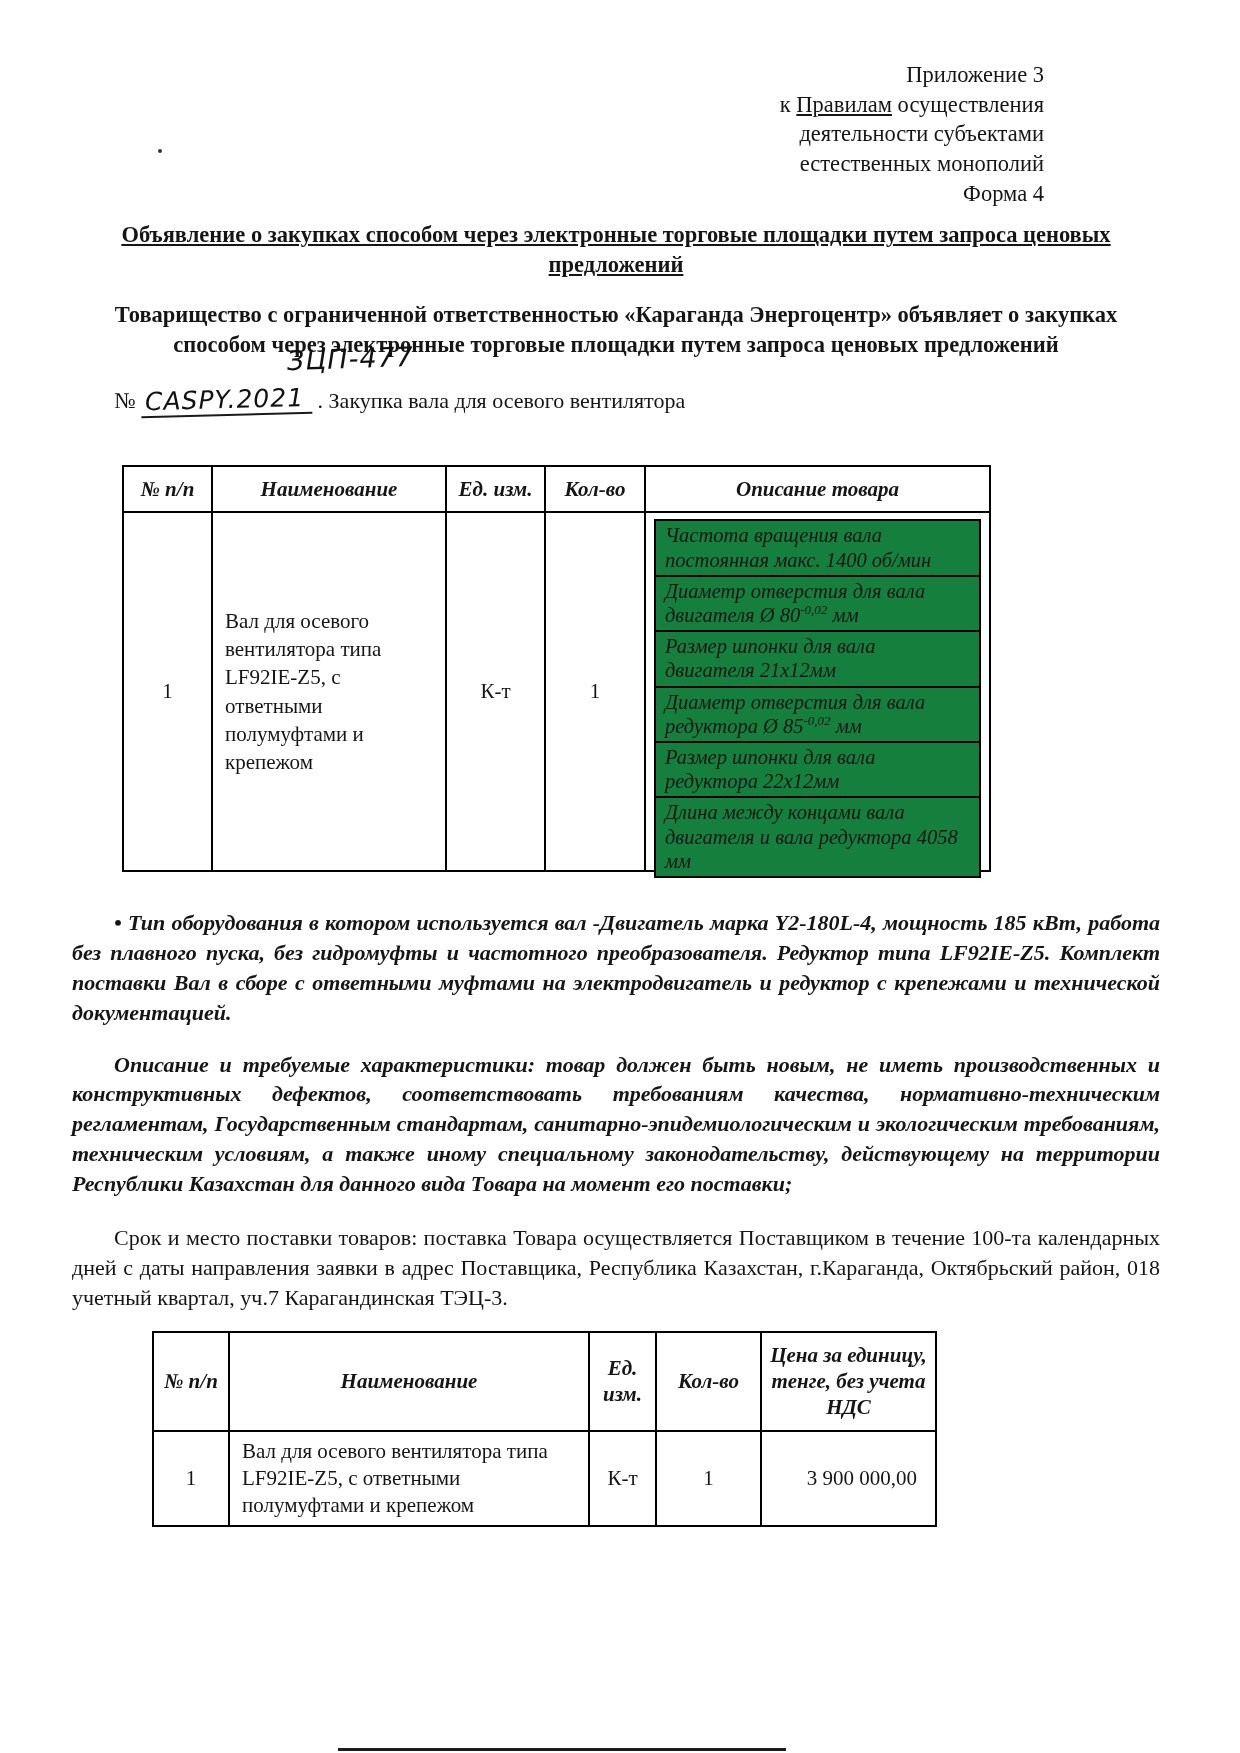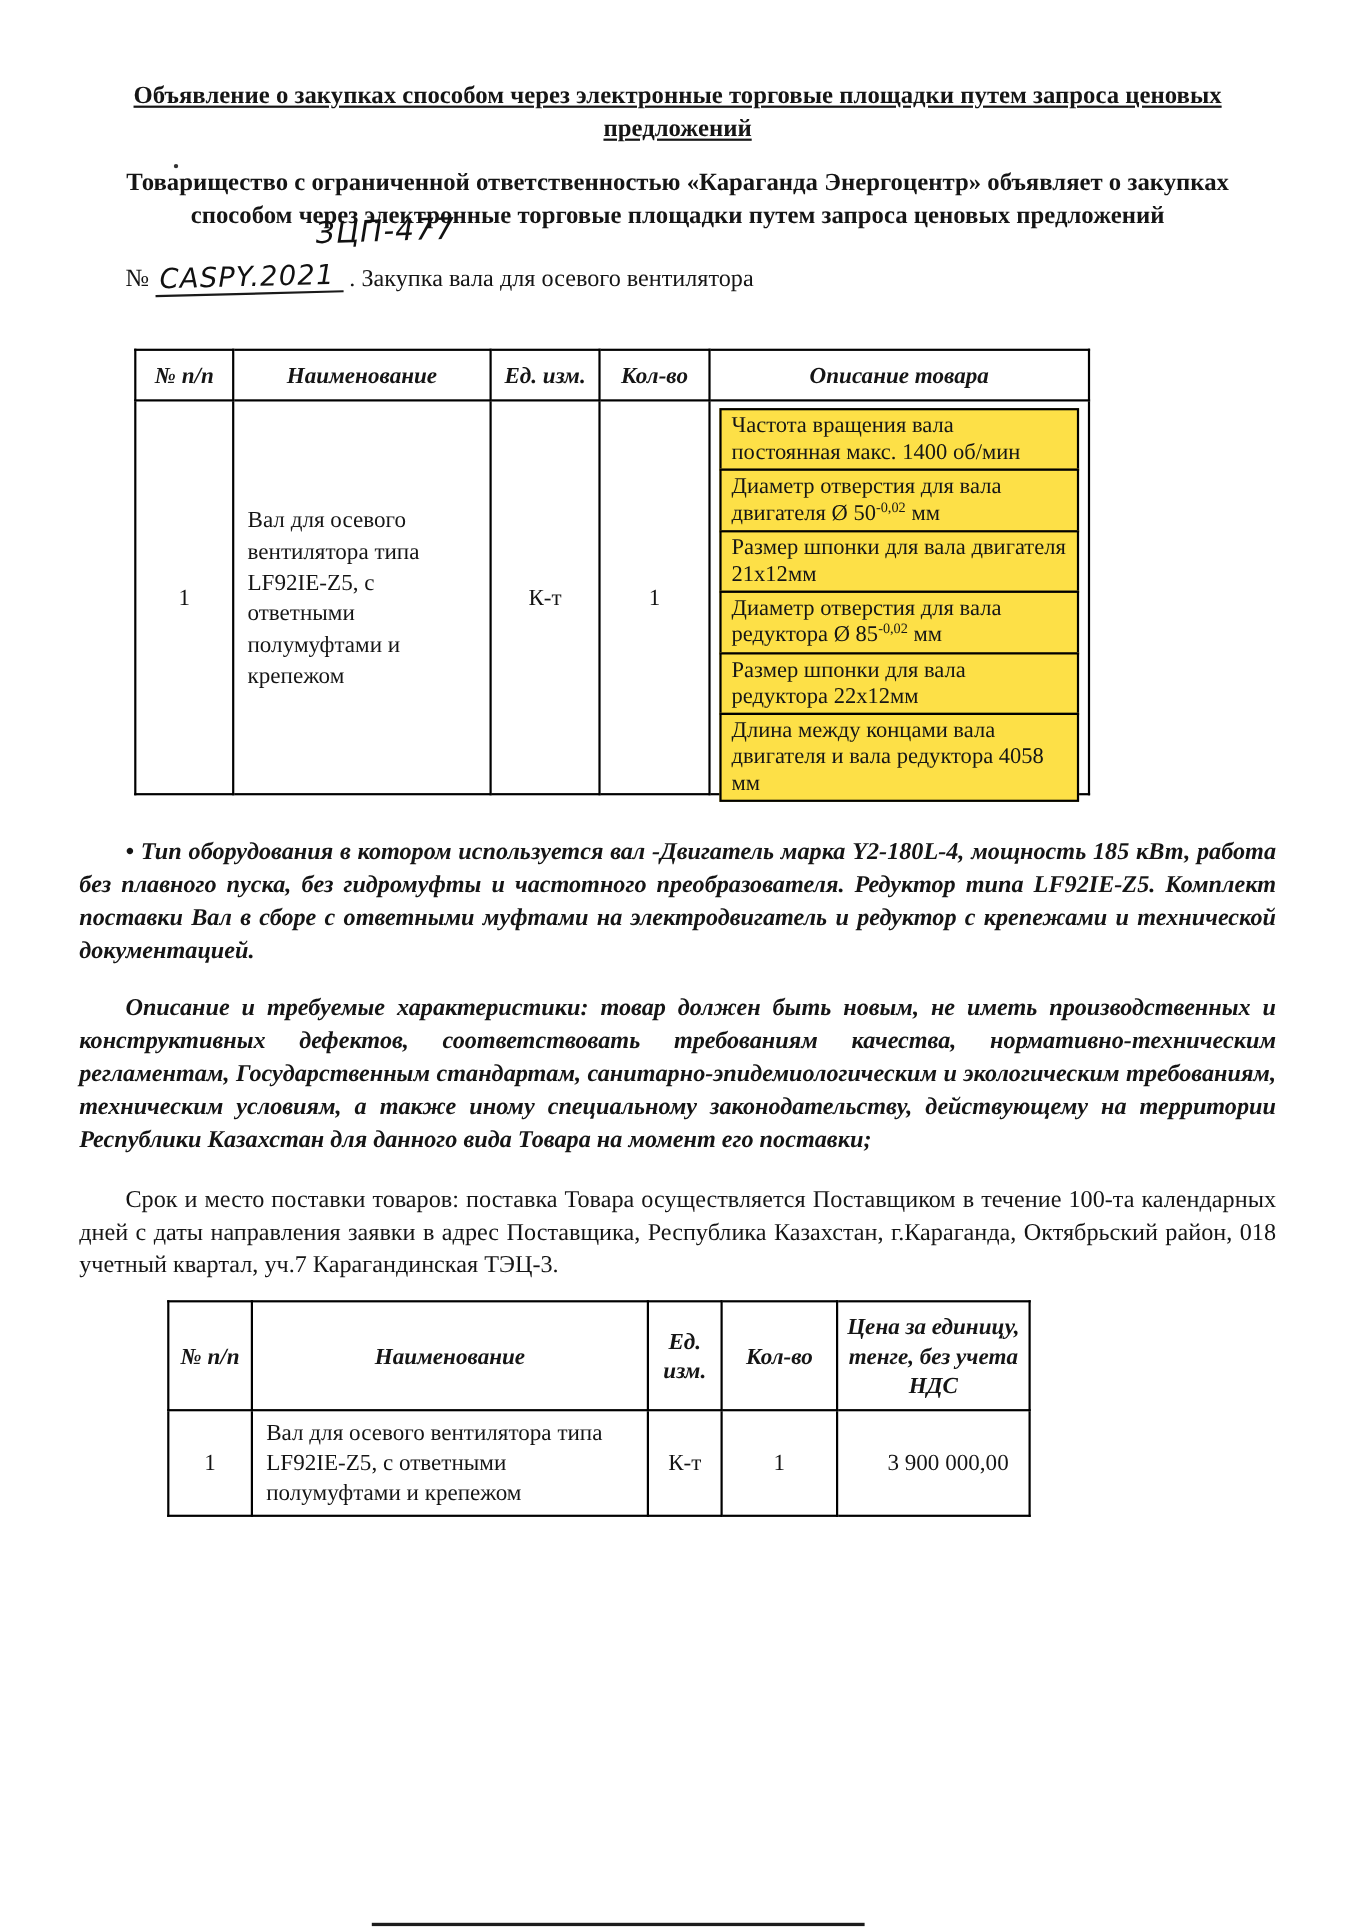--- a/index.html
+++ b/index.html
@@ -67,21 +67,22 @@
   .t1{width:867px;margin:46px 0 0 50px;}
   .t1 .name-cell{text-align:left;padding:8px 12px;line-height:1.35;}
   .desc-cell{padding:0;vertical-align:top;}
   .spec-stack{position:relative;top:8px;margin:-2px 8px 0 8px;}
   .spec-box{
     border:2px solid #000;
     margin-top:-2px;
     padding:2px 9px 3px 9px;
     text-align:left;
     font-size:20.5px;line-height:1.18;
-    background:#fde047;
+    background:#15803d;
+    font-style:italic;
   }
   sup{font-size:13px;line-height:0;}
   
   .para{
     margin:20px 0 0 0;
     text-align:justify;
     text-indent:42px;
     font-size:22px;line-height:1.36;
   }
   .em-para{font-weight:bold;font-style:italic;}
@@ -103,20 +104,27 @@
     width:448px;height:3px;background:#1c1c1c;
   }
 </style>
 </head>
 <body>
 
 <div class="page">
 
   <div class="dot-artifact"></div>
 
+  <div class="appendix">
+    <div>Приложение 3</div>
+    <div><span>к </span><span class="rules-link">Правилам</span><span> осуществления</span></div>
+    <div>деятельности субъектами</div>
+    <div>естественных монополий</div>
+    <div>Форма 4</div>
+  </div>
 
   <div class="title">Объявление о закупках способом через электронные торговые площадки путем запроса ценовых предложений</div>
 
   <div class="announce">Товарищество с ограниченной ответственностью «Караганда Энергоцентр» объявляет о закупках способом через электронные торговые площадки путем запроса ценовых предложений</div>
 
   <div class="number-area">
     <div class="hw hw-top">ЗЦП-477</div>
     <div class="no-line">
       <span class="no-label">№</span>
       <span class="hw hw-num">CASPY.2021</span>
@@ -143,21 +151,21 @@
     </thead>
     <tbody>
       <tr>
         <td>1</td>
         <td class="name-cell">Вал для осевого вентилятора типа LF92IE-Z5, с ответными полумуфтами и крепежом</td>
         <td>К-т</td>
         <td>1</td>
         <td class="desc-cell">
           <div class="spec-stack">
             <div class="spec-box"><span>Частота вращения вала постоянная макс. 1400 об/мин</span><sup></sup><span></span></div>
-            <div class="spec-box"><span>Диаметр отверстия для вала двигателя Ø 50</span><sup>-0,02</sup><span> мм</span></div>
+            <div class="spec-box"><span>Диаметр отверстия для вала двигателя Ø 80</span><sup>-0,02</sup><span> мм</span></div>
             <div class="spec-box"><span>Размер шпонки для вала двигателя 21х12мм</span><sup></sup><span></span></div>
             <div class="spec-box"><span>Диаметр отверстия для вала редуктора Ø 85</span><sup>-0,02</sup><span> мм</span></div>
             <div class="spec-box"><span>Размер шпонки для вала редуктора 22х12мм</span><sup></sup><span></span></div>
             <div class="spec-box"><span>Длина между концами вала двигателя и вала редуктора 4058 мм</span><sup></sup><span></span></div>
           </div>
         </td>
       </tr>
     </tbody>
   </table>
 

